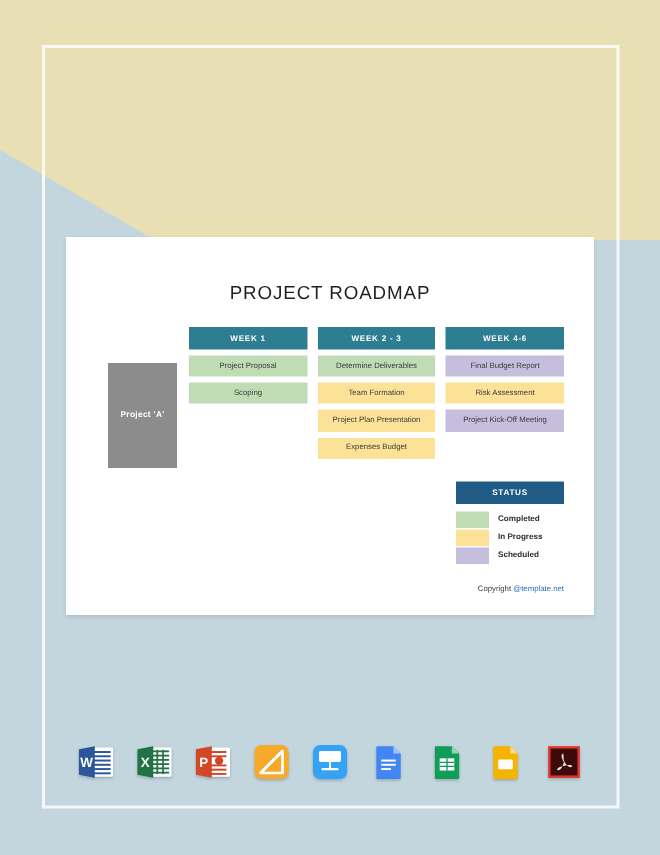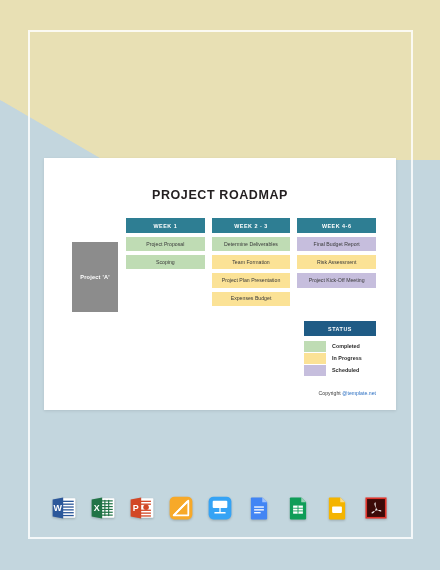--- a/index.html
+++ b/index.html
@@ -38,21 +38,21 @@
 
   
   #card{
     position:absolute; left:44px; top:158px; width:352px; height:252px;
     background:#ffffff;
     box-shadow:0 1px 3px rgba(0,0,0,.10);
   }
   #doc-title{
     text-align:center;
     font-size:12.5px;
-    font-weight:bold;
+    font-weight:normal;
     letter-spacing:.6px;
     color:#231f20;
     margin-top:30px;
   }
 
   
   #roadmap{
     position:absolute; left:28px; top:60px; right:20px;
     display:flex; gap:0;
   }

